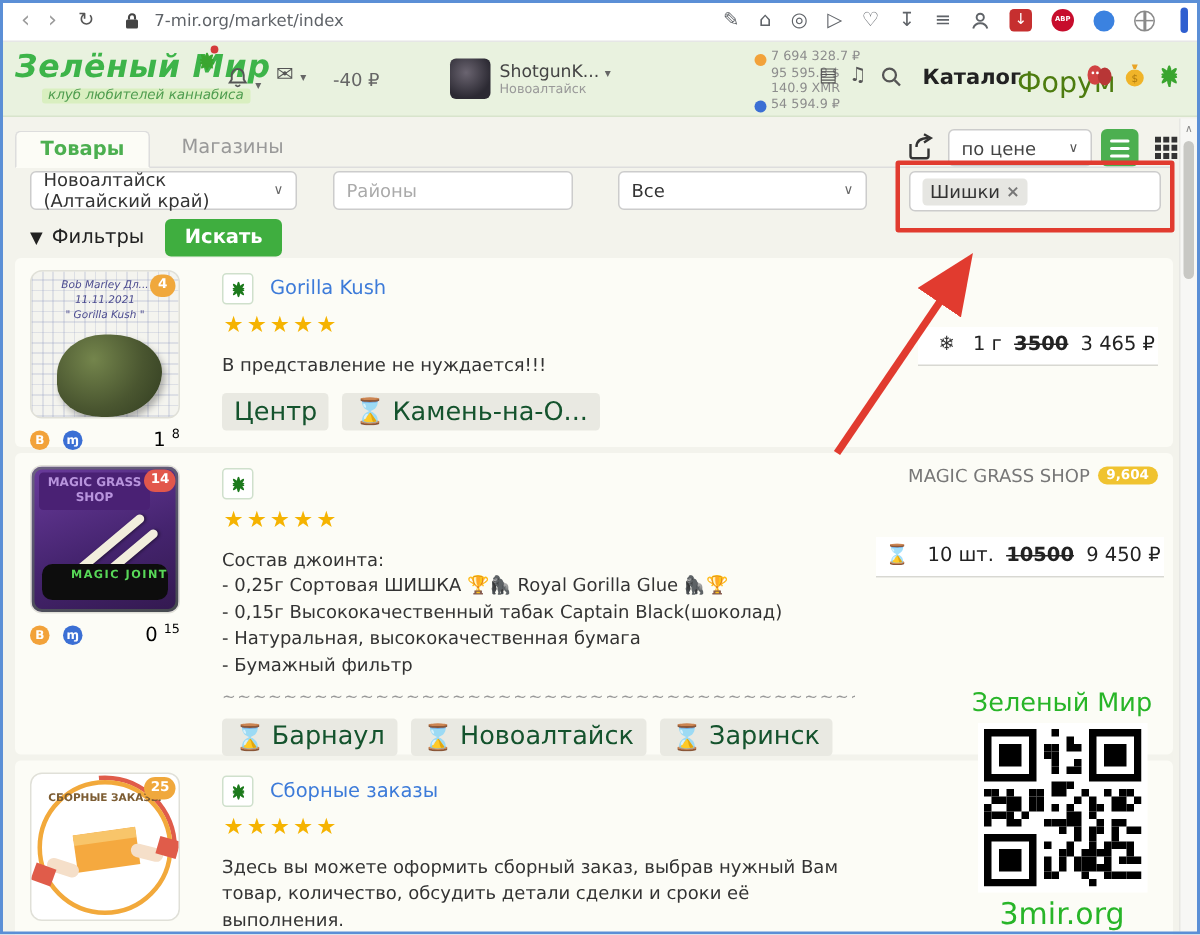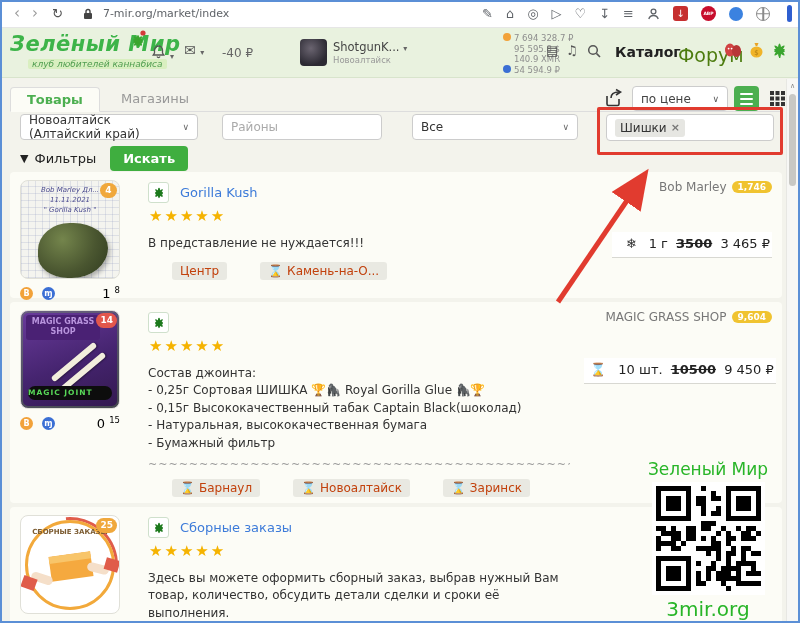--- a/index.html
+++ b/index.html
@@ -30,21 +30,21 @@
   .logo-leaf { position:absolute; left:128px; top:2px; }
   .hdr-bell { position:absolute; left:152px; top:16px; }
   .hdr-caret { font-size:8px; color:#666; }
   .hdr-env { position:absolute; left:184px; top:14px; font-size:14px; color:#555; }
   .hdr-balance { position:absolute; left:222px; top:18px; font-size:12px; color:#666; }
   .hdr-avatar { position:absolute; left:300px; top:11px; width:27px; height:27px; border-radius:4px; background:radial-gradient(circle at 40% 35%, #6a6470 0%, #2c2a33 70%); }
   .hdr-user { position:absolute; left:333px; top:12px; }
   .hdr-user-name { font-size:11.5px; color:#444; }
   .hdr-user-city { font-size:8.5px; color:#999; margin-top:1px; }
   .rates { position:absolute; left:470px; top:5px; font-size:8.5px; color:#8d8d8d; line-height:10.5px; }
-  .rate-row { display:flex; align-items:flex-start; gap:3px;padding-left:33px; }
+  .rate-row { display:flex; align-items:flex-end; gap:3px;padding-left:33px; }
   .coin { width:8px; height:8px; border-radius:50%; display:inline-block; }
   .coin-o { background:#f2a23a; } .coin-b { background:#3b6fd4; }
   .rate-ind { margin-left:11px; }
   .hdr-ic { position:absolute; top:15px; font-size:13px; color:#555; }
   .hdr-search { position:absolute; top:16px; }
   .nav-catalog { position:absolute; left:615px; top:16px; font-size:14px; font-weight:bold; color:#222; }
   .nav-forum { position:absolute; left:678px; top:16px; font-size:19px; color:#4d7c0f;text-align:center; }
 
   
   .tabs-row { position:absolute; top:86px; left:10px; width:772px; height:26px; border-bottom:1px solid #ddd; z-index:5; }
@@ -89,41 +89,41 @@
   .fav-num sup { font-size:8.5px; }
   .cm { flex:1; padding:2px 14px 0 16px; min-width:0; }
   .title-row { display:flex; align-items:center; gap:11px; }
   .leaf-box { width:21px; height:21px; background:#fff; border:1px solid #cfe0cc; border-radius:3px; display:flex; align-items:center; justify-content:center; }
   .prod-title { font-size:13px; color:#3d7bd9; }
   .stars { color:#f5b301; font-size:15px; letter-spacing:2px; margin:4px 0 0 1px; }
   .desc { font-size:12px; color:#333; margin-top:10px; line-height:1.45; }
   .desc-lines div { font-size:12px; color:#333; line-height:1.45; }
   .sep-line { font-size:11px; color:#999; letter-spacing:1px; margin:6px 0 8px; white-space:nowrap; overflow:hidden; }
   .tags-row { margin-top:10px; display:flex; gap:9px; }
-  .tag-chip { background:#e9e9e2; border-radius:3px; padding:2px 8px; font-size:12px; color:#c2410c; display:inline-flex; align-items:center; gap:4px; white-space:nowrap;margin-left:24px; }
+  .tag-chip { background:#e9e9e2; border-radius:3px; padding:2px 8px; font-size:17px; color:#14532d; display:inline-flex; align-items:center; gap:4px; white-space:nowrap; }
   .more-link { text-align:right; font-size:12.5px; color:#2f4470; margin-top:9px; padding-right:40px; }
   .cr { width:188px; flex:0 0 188px; text-align:right; }
   .seller-row { font-size:12px; color:#777; display:flex; justify-content:flex-end; align-items:center; gap:5px; }
   .seller-badge { background:#f0c330; color:#fff; font-size:9px; font-weight:bold; border-radius:8px; padding:1px 6px; }
   .price-row { display:inline-block; background:#fff; border-bottom:1px solid #d8d8d2; font-size:13px; color:#222; padding:4px 2px 6px 6px; min-width:160px; text-align:right; white-space:nowrap; }
   .price-row .pi { margin-right:8px; color:#333; }
   .price-old { font-weight:bold; margin:0 4px; }
   .pr-1 { margin-top:38px; } .pr-2 { margin-top:34px; }
 
   
   .img-bud { background:#f4f4ef; background-image:repeating-linear-gradient(0deg, rgba(140,150,190,.22) 0 1px, transparent 1px 7px), repeating-linear-gradient(90deg, rgba(140,150,190,.22) 0 1px, transparent 1px 7px); }
   .bud-caption { font-size:7px; font-style:italic; color:#4a4a8f; text-align:center; padding-top:4px; line-height:10px; }
   .bud-blob { position:absolute; left:17px; top:42px; width:70px; height:55px; border-radius:48% 52% 55% 45% / 52% 48% 58% 42%; background:radial-gradient(circle at 35% 30%, #74854c 0%, #4a5630 55%, #2f3a1f 100%); box-shadow:2px 3px 5px rgba(0,0,0,.3); }
 
   
   .img-mgs { background:linear-gradient(160deg,#6a3b9c 0%,#45246f 55%,#33194f 100%); box-shadow:inset 0 0 0 2px rgba(110,170,80,.35); }
   .mgs-banner { margin:4px 5px 0; background:#4a2174; border-radius:3px; text-align:center; font-size:8px; font-weight:bold; color:#b894dd; padding:2px 0 3px; line-height:10px; width:74px; }
   .joint { position:absolute; width:56px; height:6px; background:#f2eedd; border-radius:3px; transform:rotate(-40deg); box-shadow:1px 1px 2px rgba(0,0,0,.4); }
   .j1 { left:25px; top:48px; } .j2 { left:34px; top:58px; }
-  .mgs-ribbon { position:absolute; left:7px; bottom:8px; width:84px; height:14px; background:#0d0d0d; border-radius:7px; color:#58d858; font-size:7.5px; font-weight:bold; letter-spacing:1px; text-align:left; line-height:14px; }
+  .mgs-ribbon { position:absolute; left:7px; bottom:8px; width:84px; height:24px; background:#0d0d0d; border-radius:7px; color:#58d858; font-size:7.5px; font-weight:bold; letter-spacing:1px; text-align:right; line-height:14px; }
 
   
   .img-sz { background:#fff; }
   .sz-ring { position:absolute; left:4px; top:4px; width:90px; height:90px; border:3px solid #f2a93b; border-radius:50%; }
   .sz-ring2 { position:absolute; left:1px; top:1px; width:96px; height:96px; border:3px solid transparent; border-top-color:#e05c4a; border-radius:50%; transform:rotate(40deg); }
   .sz-text { position:absolute; top:12px; width:100%; text-align:center; font-size:7px; font-weight:bold; color:#7c5c32; line-height:9px; }
   .sz-box { position:absolute; left:29px; top:38px; width:42px; height:25px; background:#f5a93f; transform:rotate(-8deg); box-shadow:inset 0 7px 0 #f8c56a; }
   .sz-hand { position:absolute; width:22px; height:9px; background:#f5dfc9; border-radius:5px; }
   .h1 { left:10px; top:58px; transform:rotate(18deg); } .h2 { left:66px; top:48px; transform:rotate(14deg); }
   .sz-sleeve { position:absolute; width:14px; height:12px; background:#e05c4a; }
@@ -350,24 +350,20 @@
       <div class="desc">В представление не нуждается!!!</div>
       <div class="tags-row">
         <span class="tag-chip">Центр</span>
         <span class="tag-chip">
             <span>⌛</span>
             <span>Камень-на-О...</span>
           </span>
       </div>
     </div>
     <div class="cr">
-      <div class="seller-row">
-        <span>Bob Marley</span>
-        <span class="seller-badge">1,746</span>
-      </div>
       <div class="price-row pr-1">
         <span class="pi">❄</span>
         <span>1 г</span>
         <s class="price-old">3500</s>
         <span>3 465 ₽</span>
       </div>
     </div>
   </div>
 
   <div class="card card-2">

